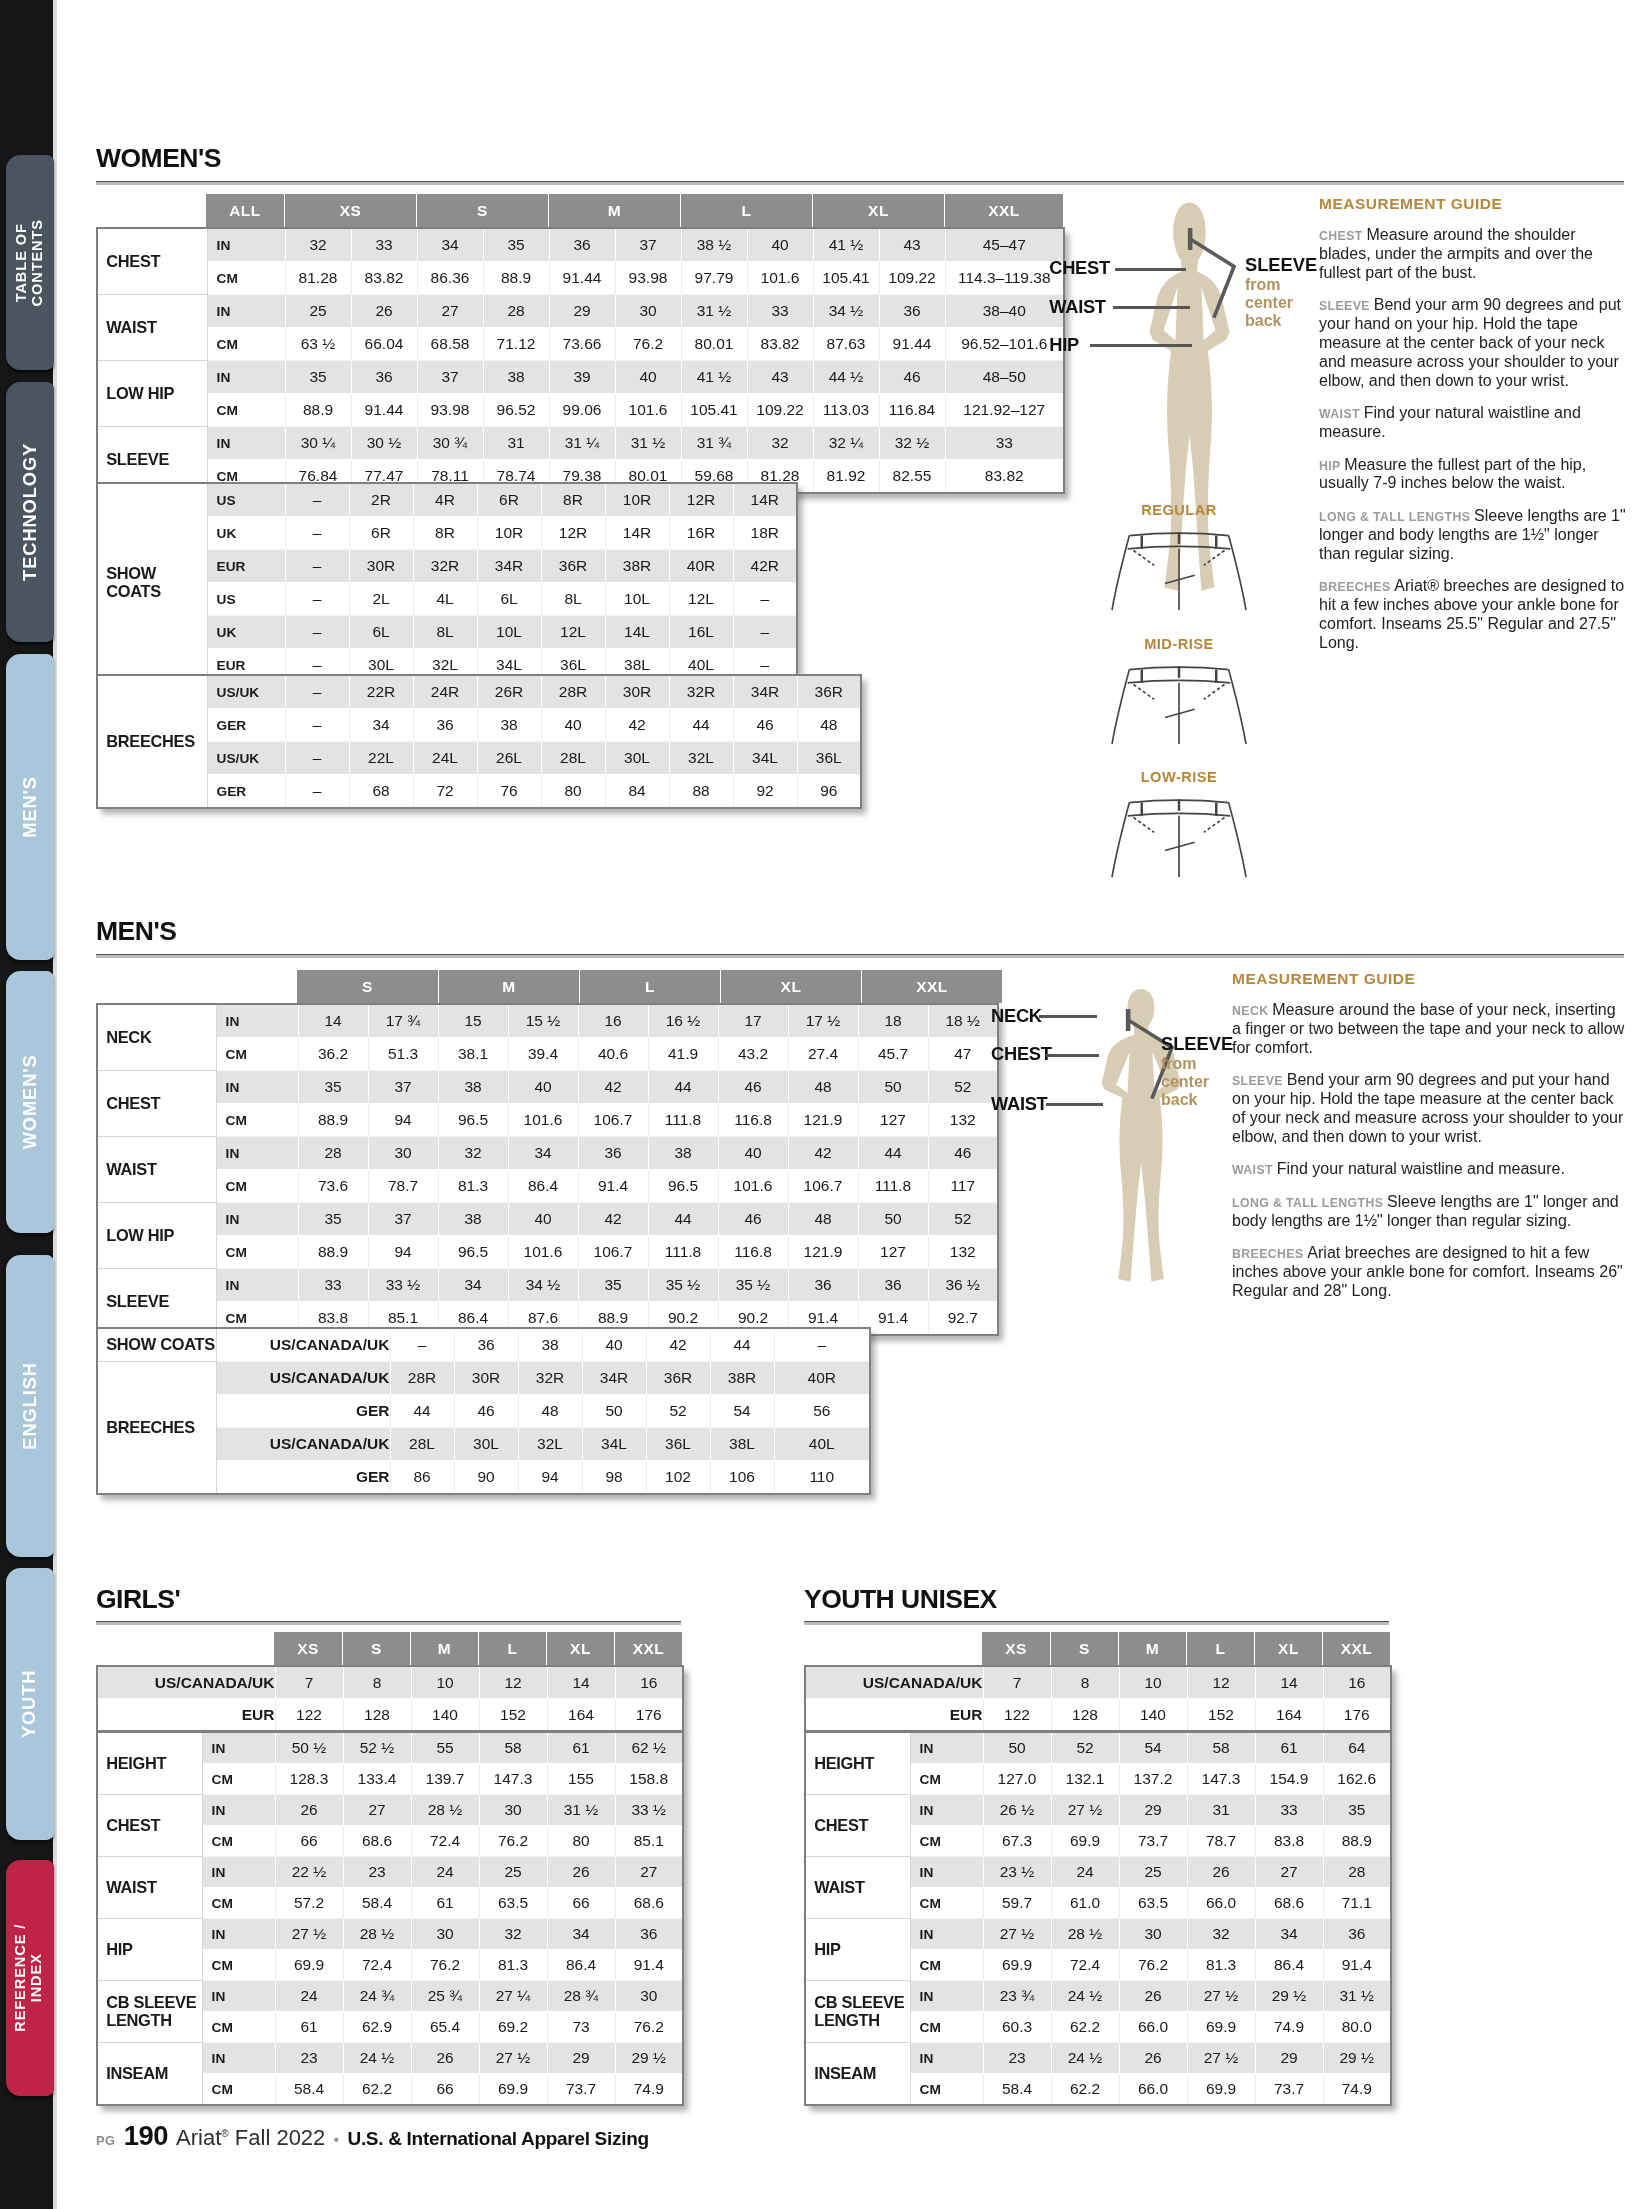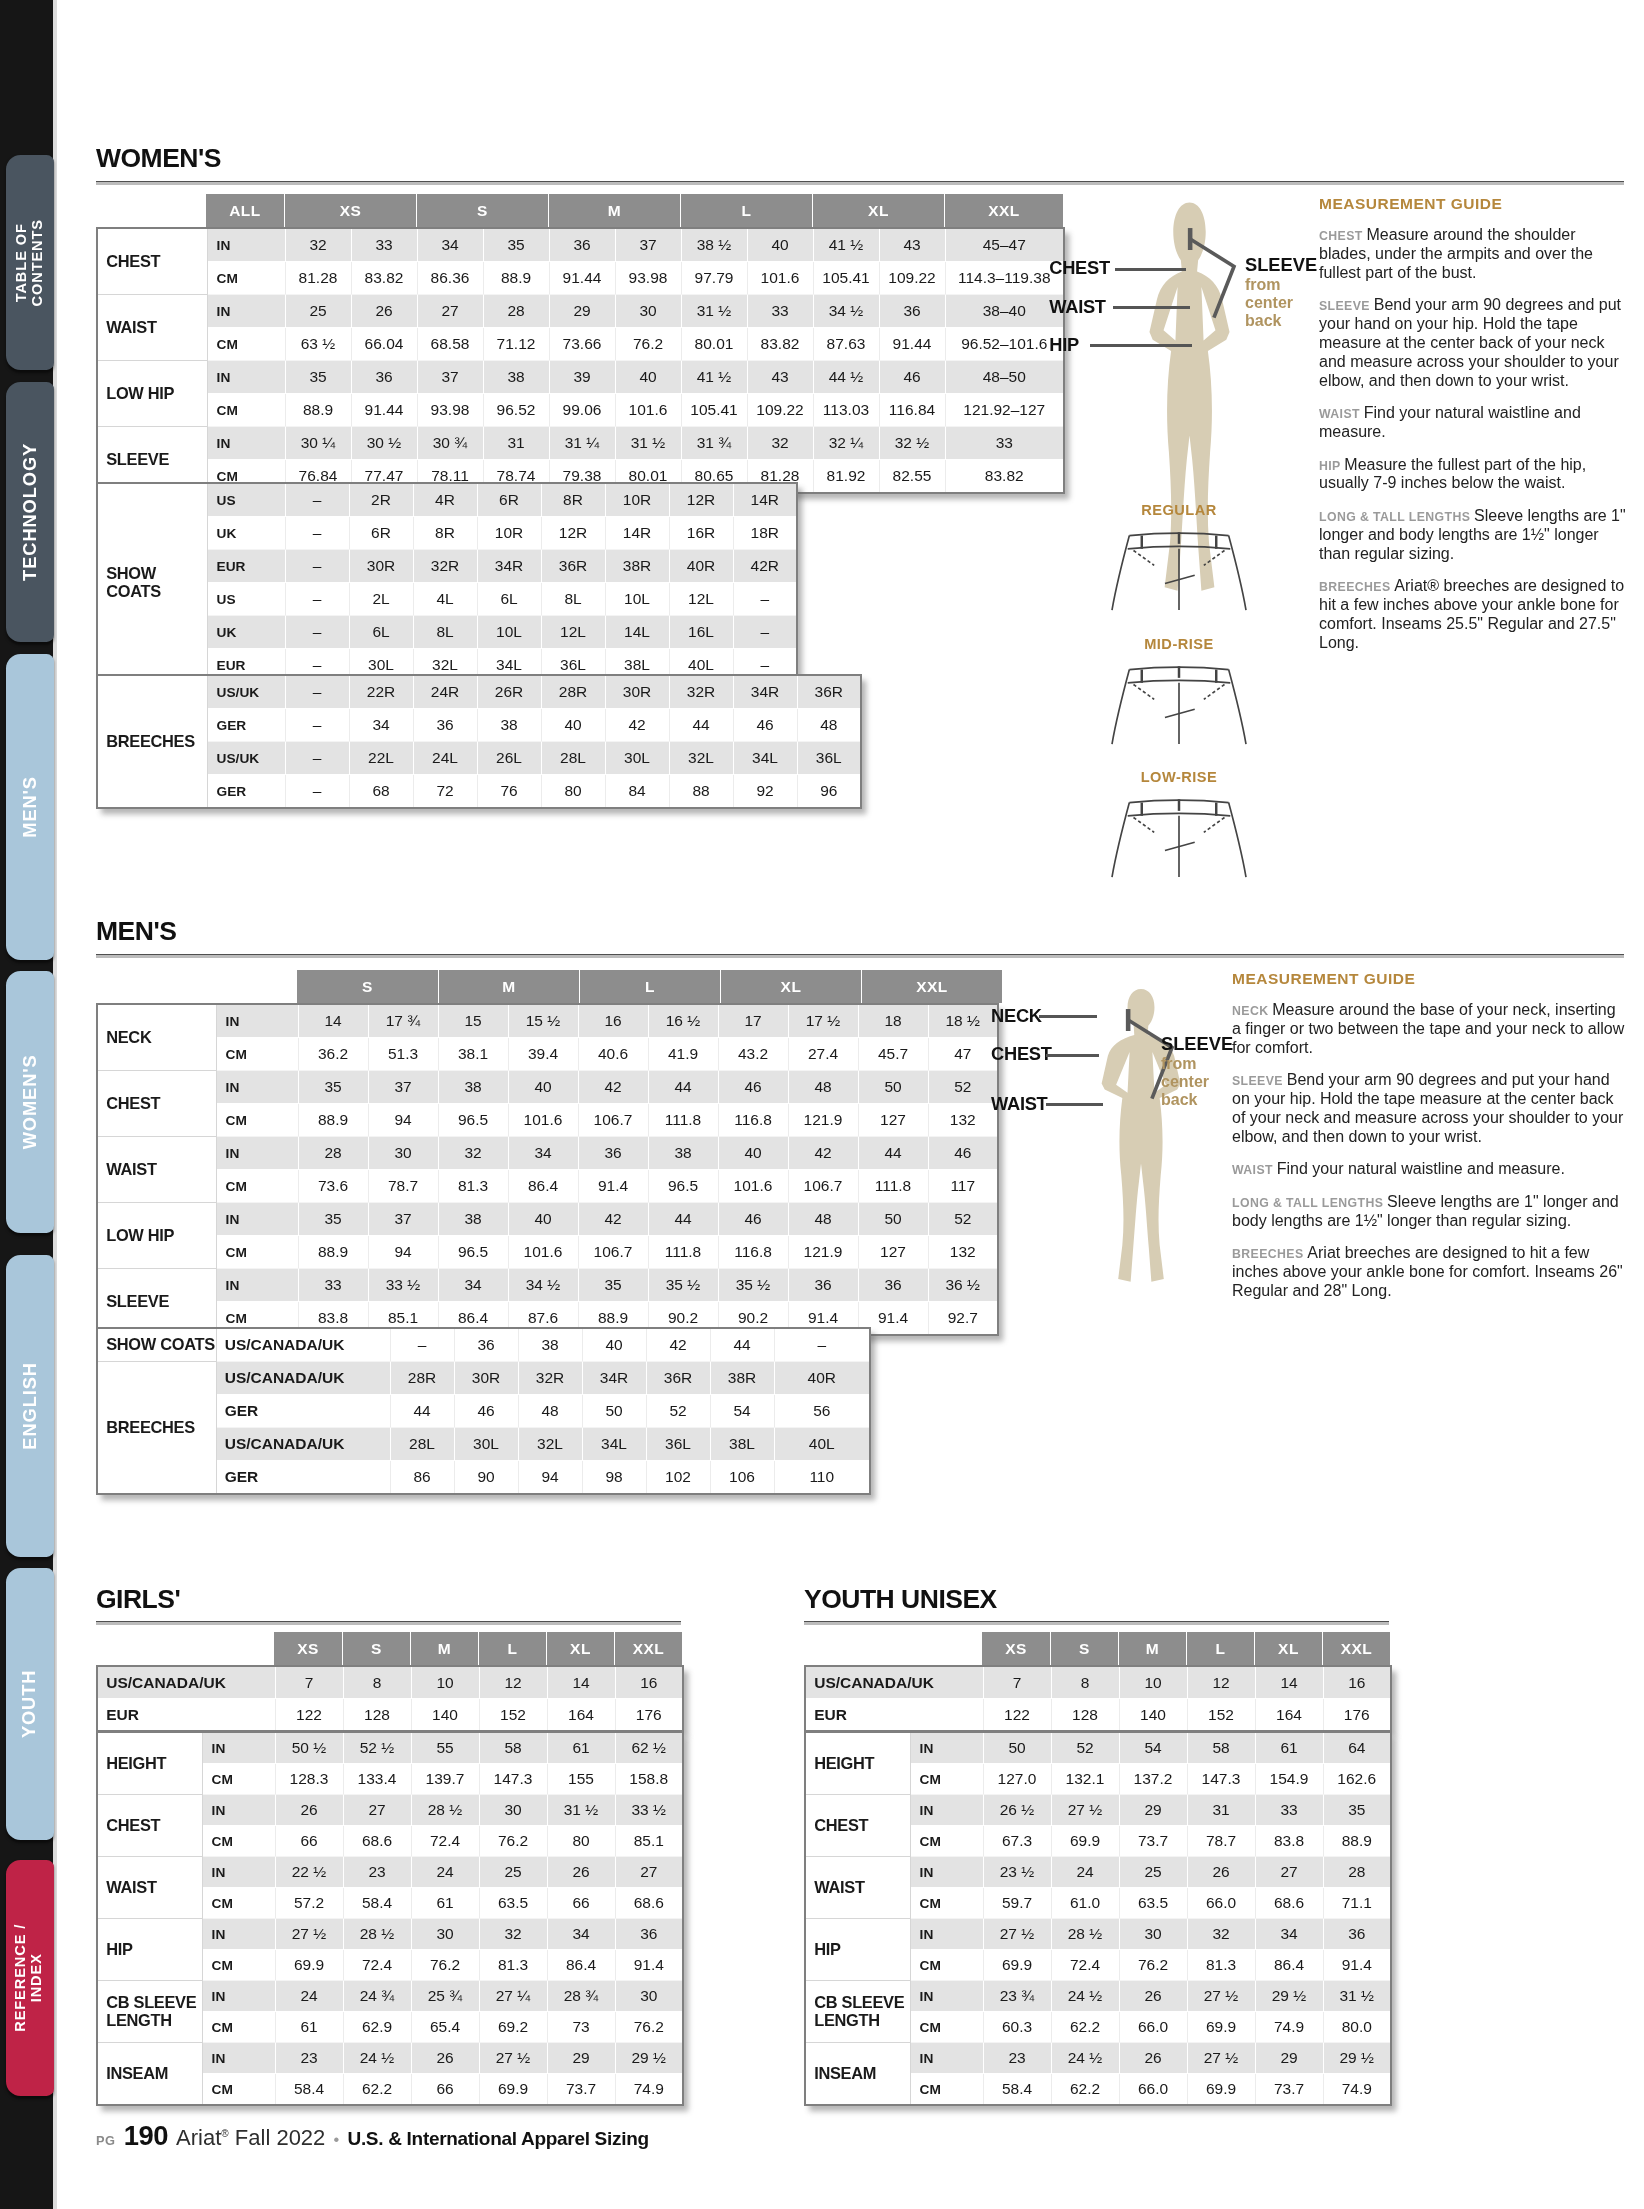--- a/index.html
+++ b/index.html
@@ -28,21 +28,21 @@
 
   
   table.sz{position:absolute;border-collapse:collapse;table-layout:fixed;background:#fff;
        border:2.7px solid #7f7f7f;box-shadow:4.6px 5.5px 5.5px rgba(90,90,90,.45);}
   table.sz td{height:32px;padding:0;font-size:15.5px;color:#1a1a1a;text-align:center;overflow:hidden;}
   tr.shade td{background:#e3e3e3;border-right:1.8px solid #fff;border-bottom:1.8px solid #fff;}
   tr.plain td{background:#fff;border-right:1.8px solid #ececec;border-bottom:1.8px solid #f4f4f4;}
   table.sz td.rowlabel{background:#fff;text-align:left;padding-left:8.2px;font-weight:700;font-size:16.4px;
        letter-spacing:-0.3px;border-right:1.8px solid #d6d6d6;border-bottom:1.8px solid #d6d6d6;line-height:1.05;}
   table.sz td.unit{text-align:left;padding-left:9.1px;font-weight:700;font-size:13.7px;}
-  table.sz td.biglabel{text-align:left;padding-left:8.2px;font-weight:700;font-size:15.5px;}
+  table.sz td.biglabel{text-align:right;padding-left:8.2px;font-weight:700;font-size:15.5px;}
   table.tall td{height:46px;}
   table.kids td{height:30px;}
   table.kidsA td{height:31px;}
 
   
   .guide{position:absolute;}
   .guide-title{color:#b5873c;font-size:15.5px;font-weight:700;letter-spacing:0.5px;margin:0 0 12.8px 0;}
   .guide-entry{margin:0 0 13.7px 0;font-size:16px;line-height:1.18;color:#222;}
   .guide-term{color:#9a9a9a;font-size:12.3px;font-weight:700;letter-spacing:0.4px;}
 
@@ -242,21 +242,21 @@
           <td class="val">33</td>
         </tr>
         <tr class="plain">
           <td class="unit">CM</td>
           <td class="val">76.84</td>
           <td class="val">77.47</td>
           <td class="val">78.11</td>
           <td class="val">78.74</td>
           <td class="val">79.38</td>
           <td class="val">80.01</td>
-          <td class="val">80.65</td>
+          <td class="val">59.68</td>
           <td class="val">81.28</td>
           <td class="val">81.92</td>
           <td class="val">82.55</td>
           <td class="val">83.82</td>
         </tr>
       </tbody>
     </table>
     <table class="sz" style="left: 96px; top: 482px;">
       <colgroup>
         <col style="width: 110px;">

